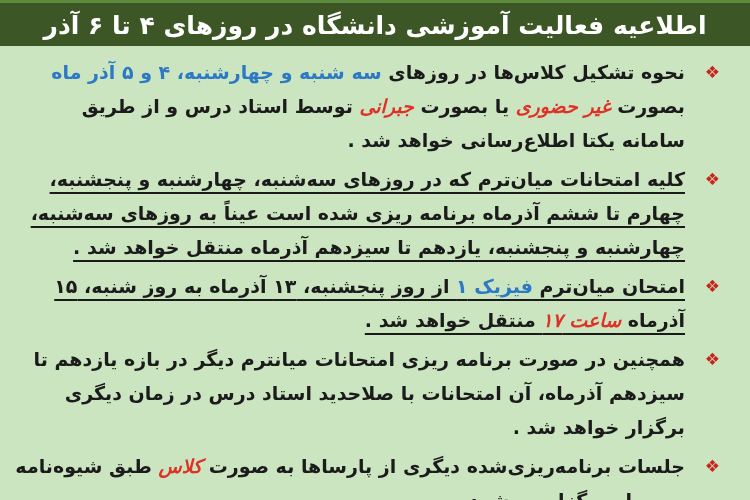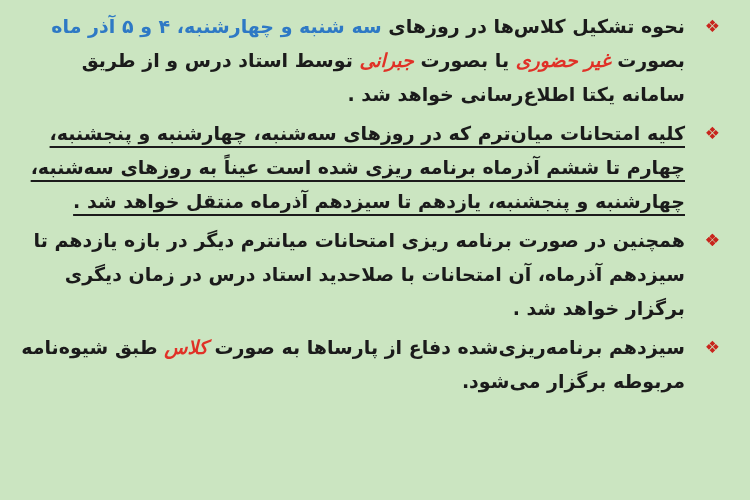--- a/index.html
+++ b/index.html
@@ -54,20 +54,23 @@
     text-underline-offset:6px;
   }
   .seg-text{color:var(--text,#1b1b1b);}
   .seg-red{color:var(--red,#e03127);font-style:italic;}
   .seg-blue{color:var(--blue,#2e79c5);}
 </style>
 </head>
 <body>
 
 <div class="page">
+  <div class="header">
+    <div class="header-title">اطلاعیه فعالیت آموزشی دانشگاه در روزهای ۴ تا ۶ آذر</div>
+  </div>
   <ul class="notice-list" id="notice-list">
       <li class="notice-item"><span class="bullet-icon">❖</span><span class="item-text"><span class="seg-text">نحوه تشکیل کلاس‌ها در روزهای </span><span class="seg-blue">سه شنبه و چهارشنبه، ۴ و ۵ آذر ماه</span><span class="seg-text"> بصورت </span><span class="seg-red">غیر حضوری</span><span class="seg-text"> یا بصورت </span><span class="seg-red">جبرانی</span><span class="seg-text"> توسط استاد درس و از طریق سامانه یکتا اطلاع‌رسانی خواهد شد .</span></span></li>
       <li class="notice-item"><span class="bullet-icon">❖</span><span class="item-text underlined"><span class="seg-text">کلیه امتحانات میان‌ترم که در روزهای سه‌شنبه، چهارشنبه و پنجشنبه، چهارم تا ششم آذرماه برنامه ریزی شده است عیناً به روزهای سه‌شنبه، چهارشنبه و پنجشنبه، یازدهم تا سیزدهم آذرماه منتقل خواهد شد .</span></span></li>
-      <li class="notice-item"><span class="bullet-icon">❖</span></li>
+      <li class="notice-item"><span class="bullet-icon">❖</span><span class="item-text underlined"><span class="seg-text">امتحان میان‌ترم </span><span class="seg-blue">فیزیک ۱</span><span class="seg-text"> از روز پنجشنبه، ۱۳ آذرماه به روز شنبه، ۱۵ آذرماه </span><span class="seg-red">ساعت ۱۷</span><span class="seg-text"> منتقل خواهد شد .</span></span></li>
       <li class="notice-item"><span class="bullet-icon">❖</span><span class="item-text"><span class="seg-text">همچنین در صورت برنامه ریزی امتحانات میانترم دیگر در بازه یازدهم تا سیزدهم آذرماه، آن امتحانات با صلاحدید استاد درس در زمان دیگری برگزار خواهد شد .</span></span></li>
-      <li class="notice-item"><span class="bullet-icon">❖</span><span class="item-text"><span class="seg-text">سیزدهم برنامه‌ریزی‌شده دفاع از پارساها به صورت </span><span class="seg-red">کلاس</span><span class="seg-text"> طبق شیوه‌نامه مربوطه برگزار می‌شود.</span></span></li>
+      <li class="notice-item"><span class="bullet-icon">❖</span><span class="item-text"><span class="seg-text">جلسات برنامه‌ریزی‌شده دیگری از پارساها به صورت </span><span class="seg-red">کلاس</span><span class="seg-text"> طبق شیوه‌نامه مربوطه برگزار می‌شود.</span></span></li>
     </ul>
 </div>
 
 </body></html>

